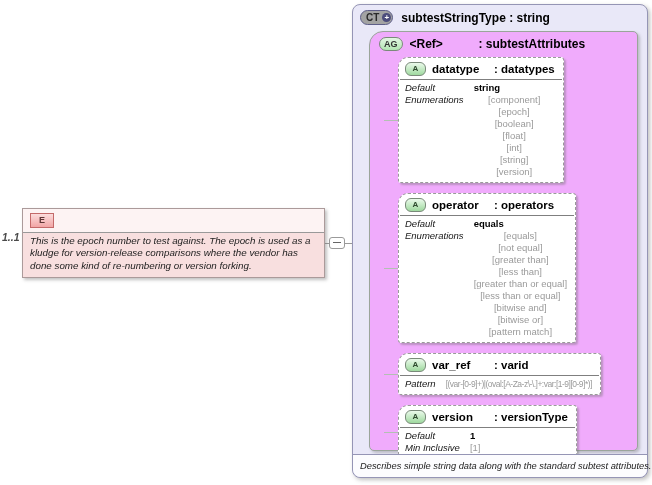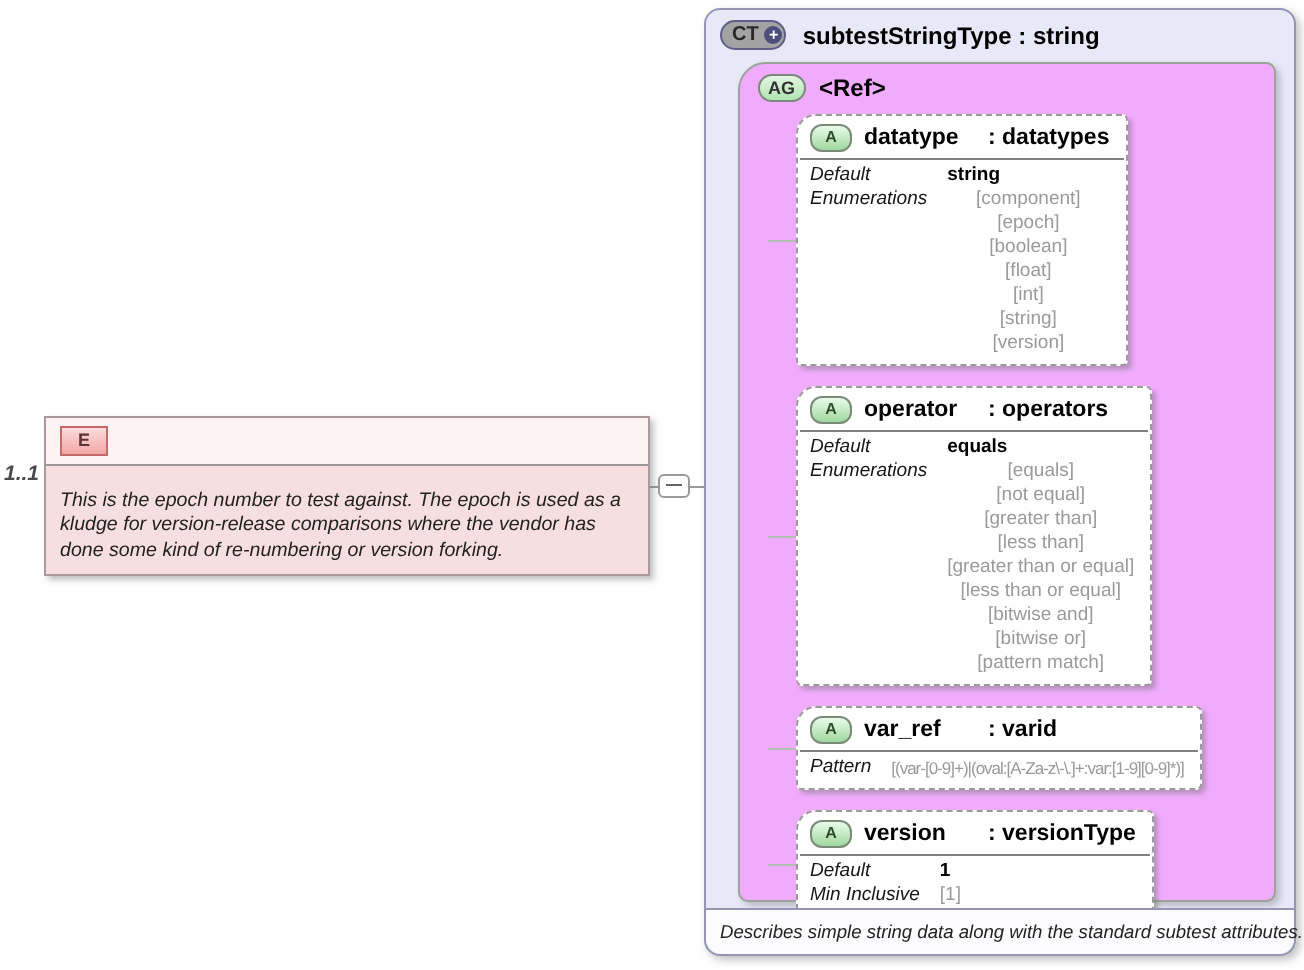--- a/index.html
+++ b/index.html
@@ -28,21 +28,21 @@
     display:flex; align-items:center; gap:7px; padding:4px 7px;
     background:#fdf3f3; border-bottom:1px solid #999;
   }
   .e-icon {
     flex:none; width:22px; height:13px; background:linear-gradient(#fbdcdc,#f2a6a6);
     border:1px solid #c46a6a; font-size:9px; font-weight:bold; color:#5d3434;
     text-align:center; line-height:13px;
   }
   .el-title { font-weight:bold; font-size:12px; color:#101010; white-space:nowrap; }
   .el-annotation {
-    padding:12px 7px 5px 7px; font-style:italic; font-size:9.8px; line-height:12.3px; color:#222;
+    padding:2px 7px 5px 7px; font-style:italic; font-size:9.8px; line-height:12.3px; color:#222;
   }
 
   
   .ct-box {
     position:absolute; left:352px; top:4px; width:296px; height:474px; box-sizing:border-box;
     background:#e9e8f8; border:1px solid #9595b5; border-radius:8px;
     box-shadow:2px 2px 4px rgba(100,100,100,.4);
   }
   .ct-header { display:flex; align-items:center; gap:8px; padding:5px 8px 3px 7px; }
   .ct-icon {
@@ -129,20 +129,21 @@
       <span>CT</span>
       <span class="ct-plus">+</span>
     </span>
     <span class="ct-title">subtestStringType : string</span>
   </div>
 
   <div class="ag-box">
     <div class="ag-header">
       <span class="ag-icon">AG</span>
       <span class="ag-name">&lt;Ref&gt;</span>
+      <span class="ag-type">: subtestAttributes</span>
     </div>
 
     <div class="attrs">
 
       <div class="attr-box">
         <div class="attr-header">
           <span class="a-icon">A</span>
           <span class="attr-name">datatype</span>
           <span class="attr-type">: datatypes</span>
         </div>

